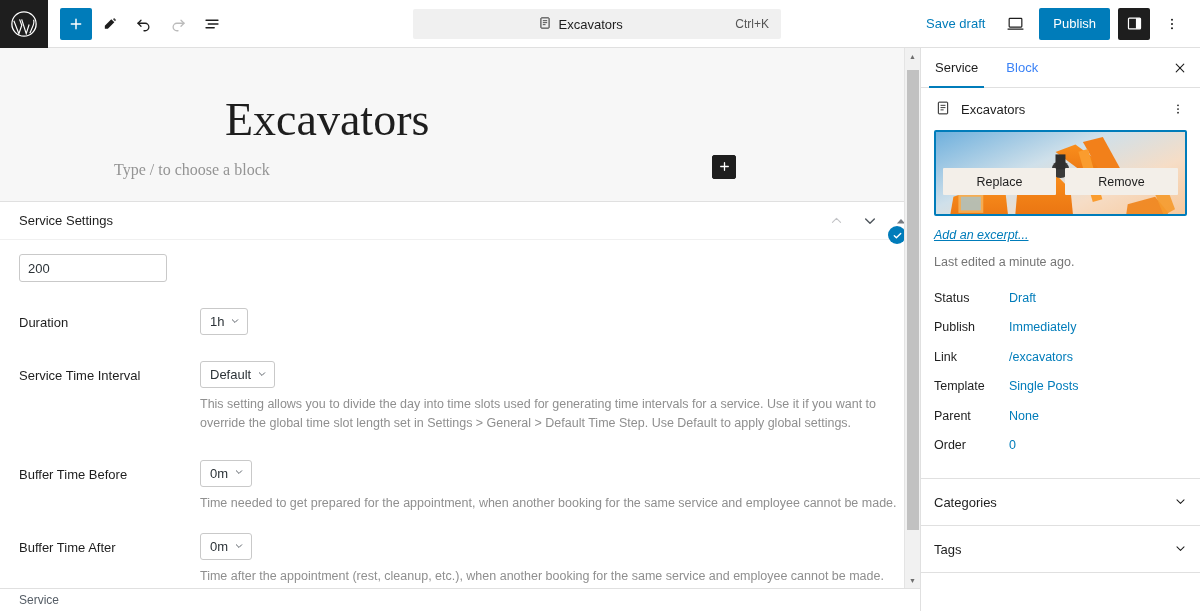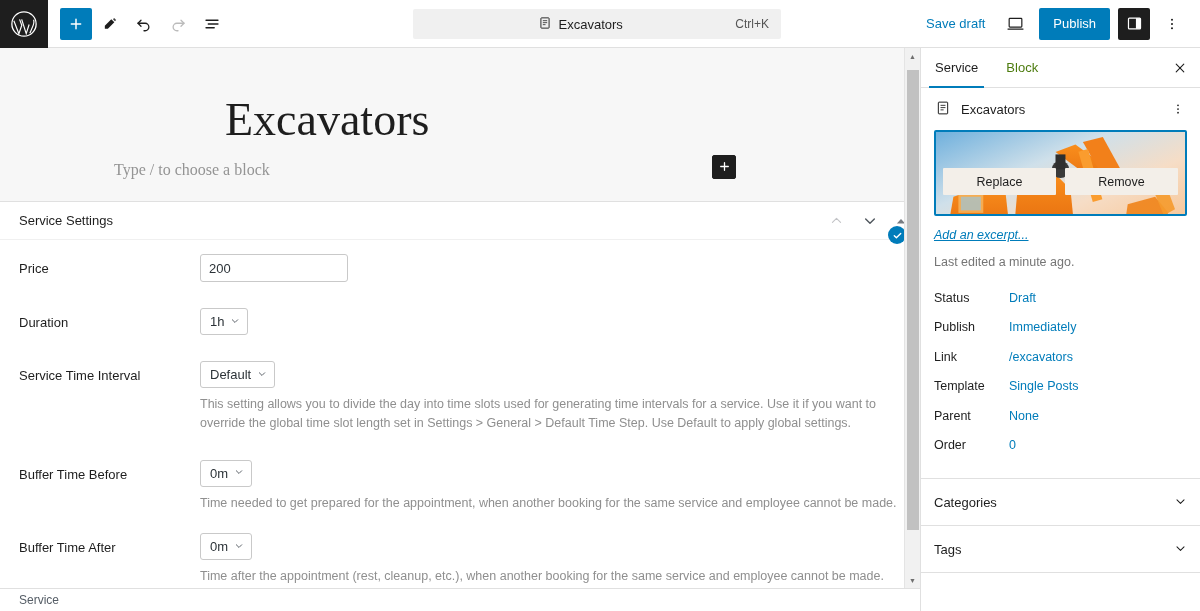--- a/index.html
+++ b/index.html
@@ -177,21 +177,21 @@
     width: 280px; flex: 0 0 280px;
     border-left: 1px solid #e0e0e0; background: #fff;
     display: flex; flex-direction: column; min-height: 0;
   }
   .sb-tabs {
     height: 40px; flex: 0 0 40px; display: flex; align-items: stretch;
     border-bottom: 1px solid #e0e0e0; position: relative;
   }
   .sb-tab {
     padding: 0 14px; display: flex; align-items: center;
-    font-size: 13px; color: #4d7c0f; cursor: pointer;
+    font-size: 13px; color: #3b82f6; cursor: pointer;
     background: none; border: none; position: relative;
     font-family: "Liberation Sans", sans-serif;
   }
   .sb-tab.active { color: #1e1e1e; }
   .sb-tab.active::after {
     content: ""; position: absolute; left: 8px; right: 8px; bottom: -1px;
     height: 2px; background: #007cba;
   }
   .sb-close {
     margin-left: auto; width: 40px; display: flex; align-items: center; justify-content: center;
@@ -371,21 +371,20 @@
                 <svg width="10" height="8" viewBox="0 0 12 8" fill="currentColor">
                     <path d="M6 1.5 11 7H1z"></path>
                   </svg>
               </button>
             </div>
           </div>
 
           <div class="mb-body">
 
             <div class="field-row">
-              <div class="field-label">Price</div>
               <div class="field-ctrl">
                 <input class="text-input" type="text" value="200" style="">
               </div>
             </div>
 
             <div class="spacer-lg"></div>
 
             <div class="field-row">
               <div class="field-label">Duration</div>
               <div class="field-ctrl">

